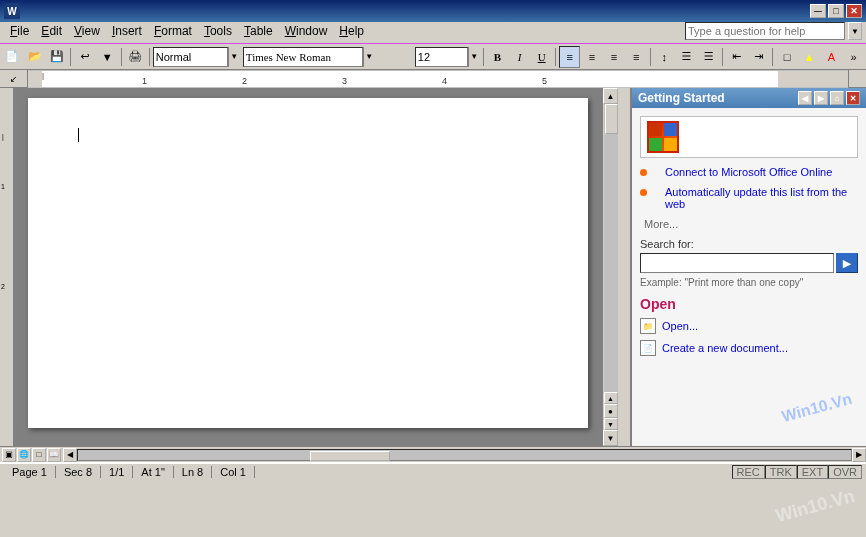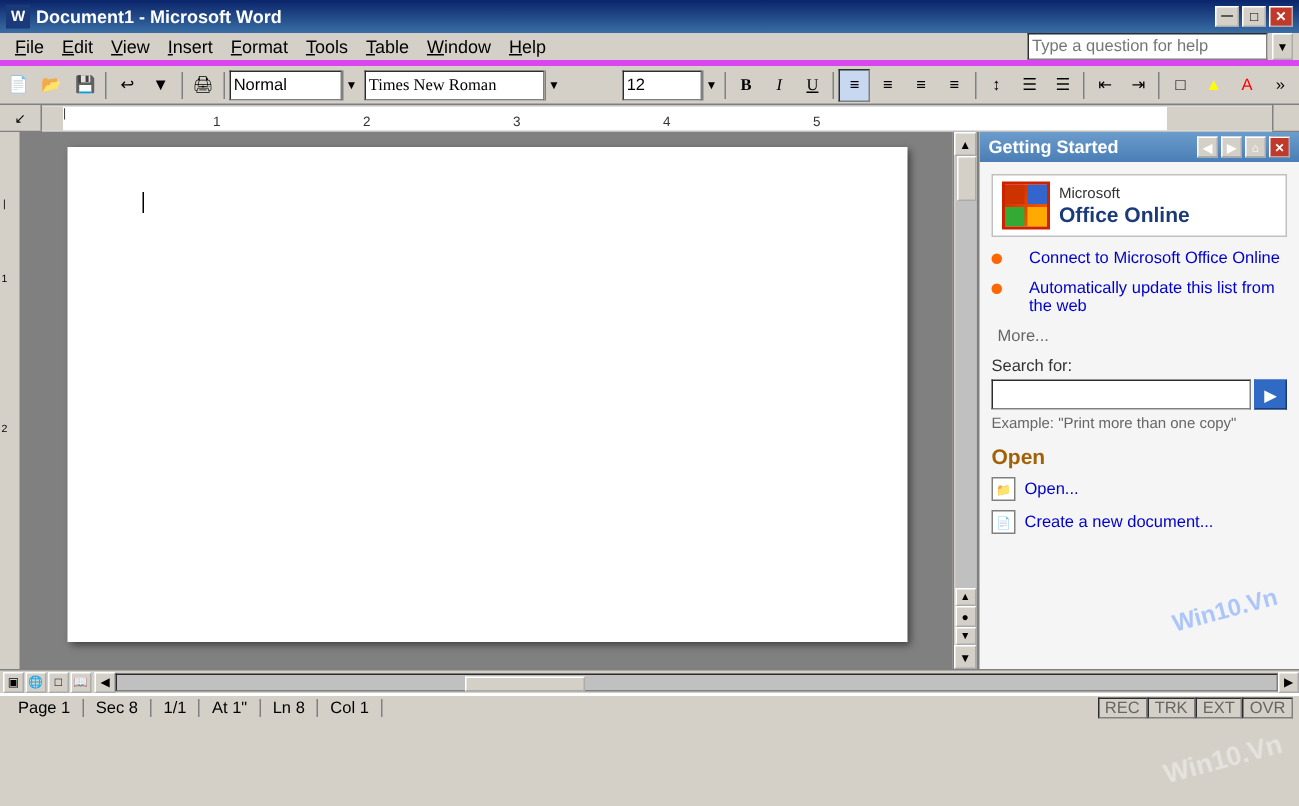--- a/index.html
+++ b/index.html
@@ -26,22 +26,22 @@
       display: flex; align-items: center; justify-content: center;
       font-size: 9px; color: #000; cursor: pointer;
     }
     .title-btn-minimize { font-size: 11px; line-height: 1; }
 
     
     #menu-bar {
       background: #d4d0c8;
       height: 22px;
       display: flex;
-      align-items: flex-end;
-      border-bottom: 4px solid #d946ef;
+      align-items: flex-start;
+      border-bottom: 1px solid #d946ef;
       padding: 0 4px;
     }
     .menu-item {
       padding: 2px 6px;
       font-size: 12px;
       cursor: pointer;
       position: relative;
     }
     .menu-item .underline { text-decoration: underline; }
     #help-input {
@@ -187,26 +187,27 @@
       left: 1px;
     }
     .scroll-small-btns {
       display: flex;
       flex-direction: column;
       gap: 0;
     }
 
     
     #panel {
-      width: 215px;
+      width: 236px;
       background: #f5f5f5;
       border-left: 2px solid #808080;
       display: flex;
       flex-direction: column;
       overflow: hidden;
+      margin-left: 12px;
     }
     #panel-header {
       background: linear-gradient(to bottom, #6b9ccc, #4a7eb5);
       color: white;
       padding: 3px 6px;
       display: flex;
       align-items: center;
       justify-content: space-between;
       font-size: 12px;
       font-weight: bold;
@@ -282,21 +283,21 @@
       background: #316ac5;
       border: 1px outset #316ac5;
       display: flex; align-items: center; justify-content: center;
       color: white; font-size: 11px; cursor: pointer;
     }
     #panel-example { font-size: 10px; color: #666; margin-bottom: 8px; }
 
     #panel-open-section { margin-top: 4px; }
     #panel-open-title {
       font-size: 14px;
-      color: #a16207;
+      color: #be185d;
       font-weight: bold;
       margin-bottom: 6px;
     }
     .panel-file-link {
       display: flex; align-items: center; gap: 6px;
       margin-bottom: 6px; cursor: pointer;
     }
     .file-icon {
       width: 16px; height: 16px;
       border: 1px solid #808080;
@@ -371,21 +372,20 @@
       pointer-events: none;
       z-index: 999;
     }
   </style>
 </head>
 <body>
 
 <div id="title-bar">
   <div id="title-bar-left">
     <span style="width:16px;height:16px;background:#1a3a7a;color:white;font-size:10px;font-weight:bold;display:flex;align-items:center;justify-content:center;">W</span>
-    <span>Document1 - Microsoft Word</span>
   </div>
   <div id="title-bar-right">
     <div class="title-btn title-btn-minimize">─</div>
     <div class="title-btn">□</div>
     <div class="title-btn" style="background:#c0392b;color:white;">✕</div>
   </div>
 </div>
 
 <div id="menu-bar">
   <div class="menu-item"><span class="underline">F</span>ile</div>
@@ -539,24 +539,20 @@
     <div id="panel-body">
 
       <div id="office-logo-area">
         <div id="office-logo-icon">
           <svg width="28" height="28" viewBox="0 0 28 28">
             <rect x="0" y="0" width="13" height="13" fill="#cc3300"></rect>
             <rect x="15" y="0" width="13" height="13" fill="#3366cc"></rect>
             <rect x="0" y="15" width="13" height="13" fill="#33aa33"></rect>
             <rect x="15" y="15" width="13" height="13" fill="#ffaa00"></rect>
           </svg>
-        </div>
-        <div>
-          <div style="font-size:10px;color:#333;">Microsoft</div>
-          <div id="office-logo-text">Office Online</div>
         </div>
       </div>
 
       <div class="panel-link">
         <div class="panel-bullet"></div>
         <span class="panel-link-text">Connect to Microsoft Office Online</span>
       </div>
       <div class="panel-link">
         <div class="panel-bullet"></div>
         <span class="panel-link-text">Automatically update this list from the web</span>

